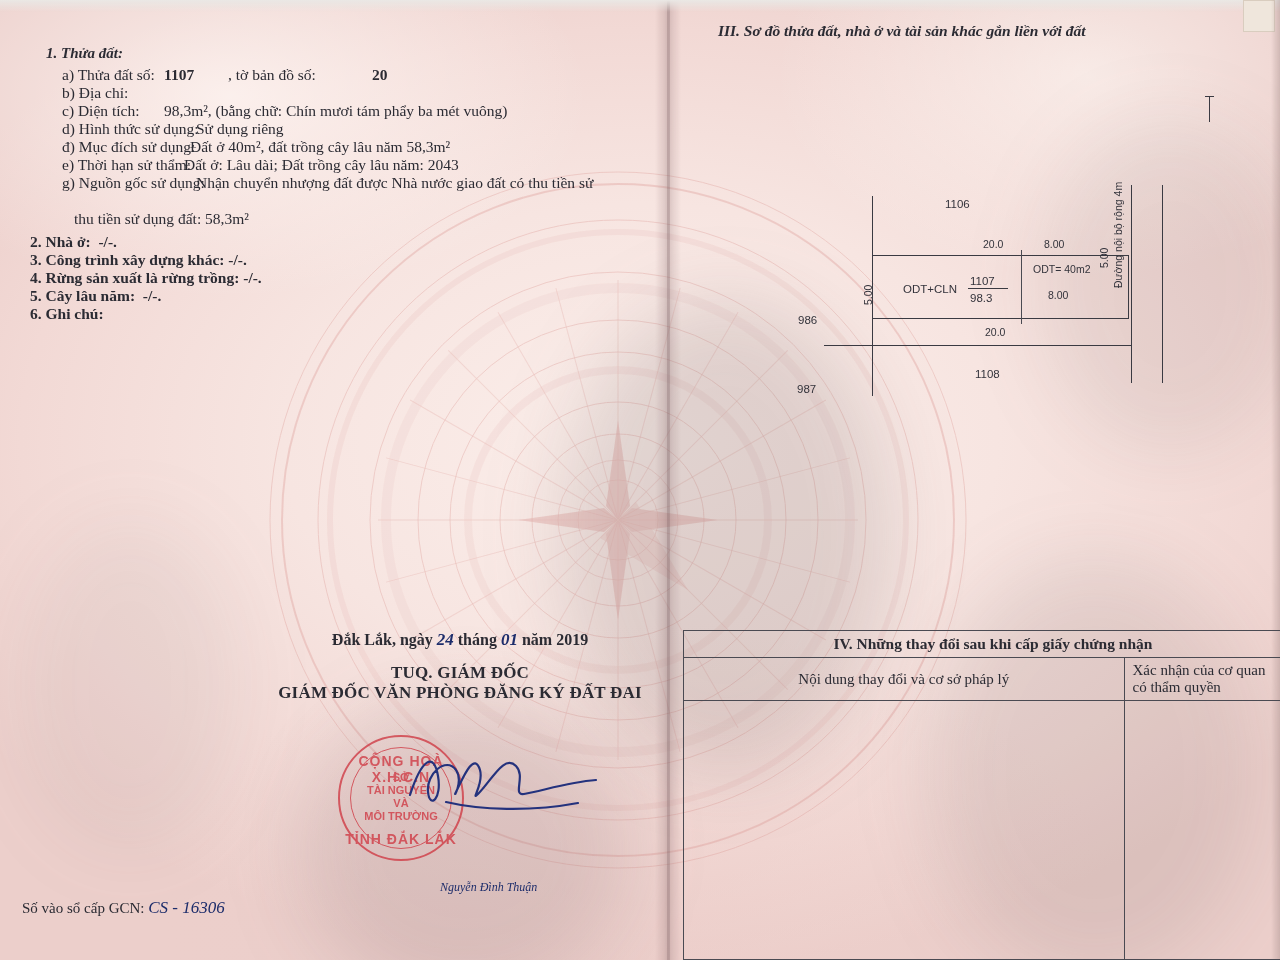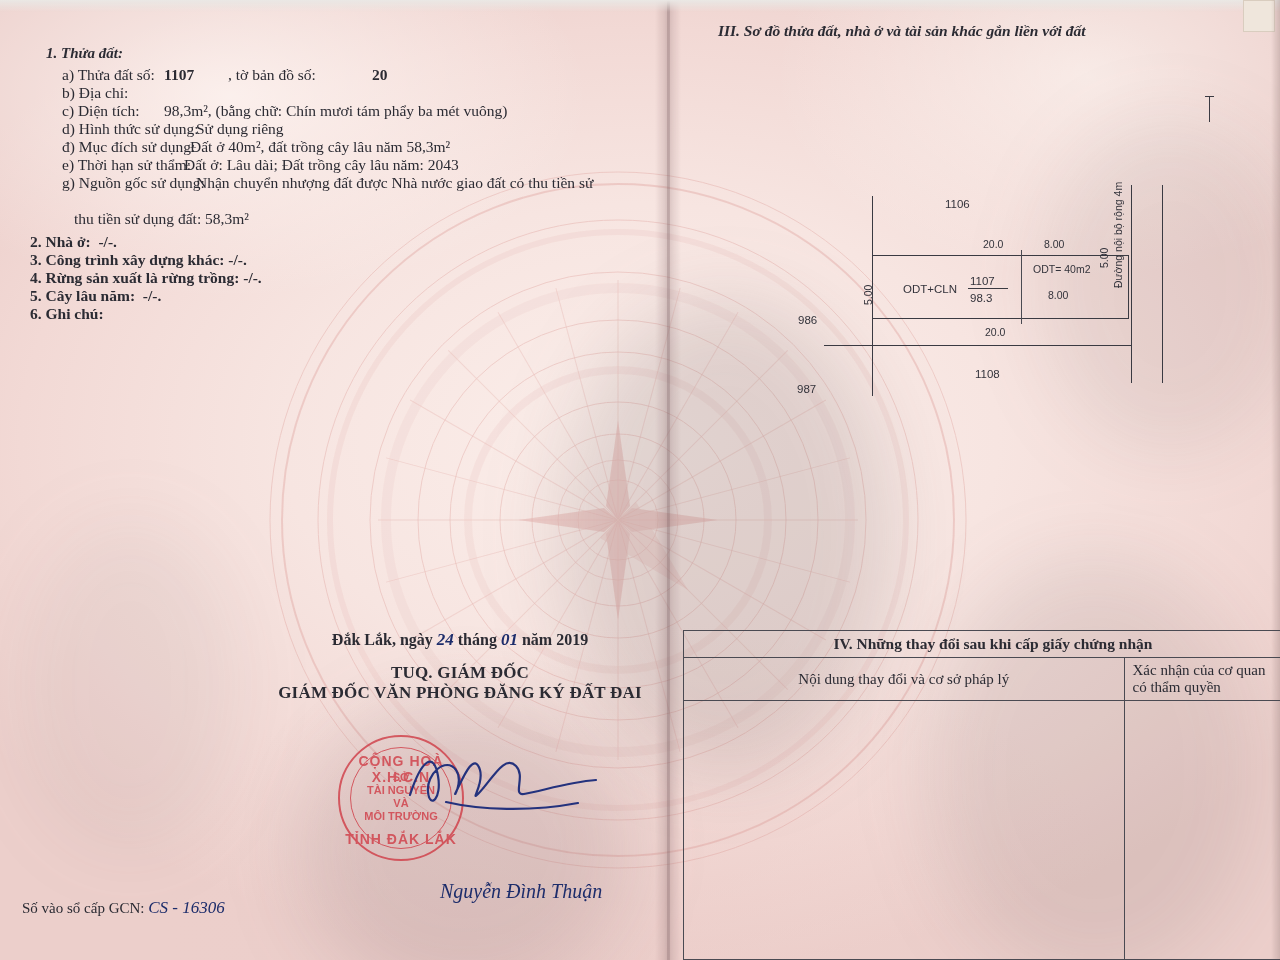--- a/index.html
+++ b/index.html
@@ -171,21 +171,21 @@
   .signature-ink {
     position: absolute;
     left: 400px; top: 740px;
     width: 210px; height: 90px;
   }
   .sign-name {
     position: absolute;
     left: 440px; top: 880px;
     color: #1d2d6b;
     font-style: italic;
-    font-size: 20px;
+    font-size: 12px;
     font-family: "Liberation Serif", serif;
   }
 
   
   .footer-gcn { position: absolute; left: 22px; top: 898px; font-size: 15px; }
   .gcn-hand { color: #1d2d6b; font-style: italic; font-size: 17px; }
 </style>
 </head>
 <body>
 

